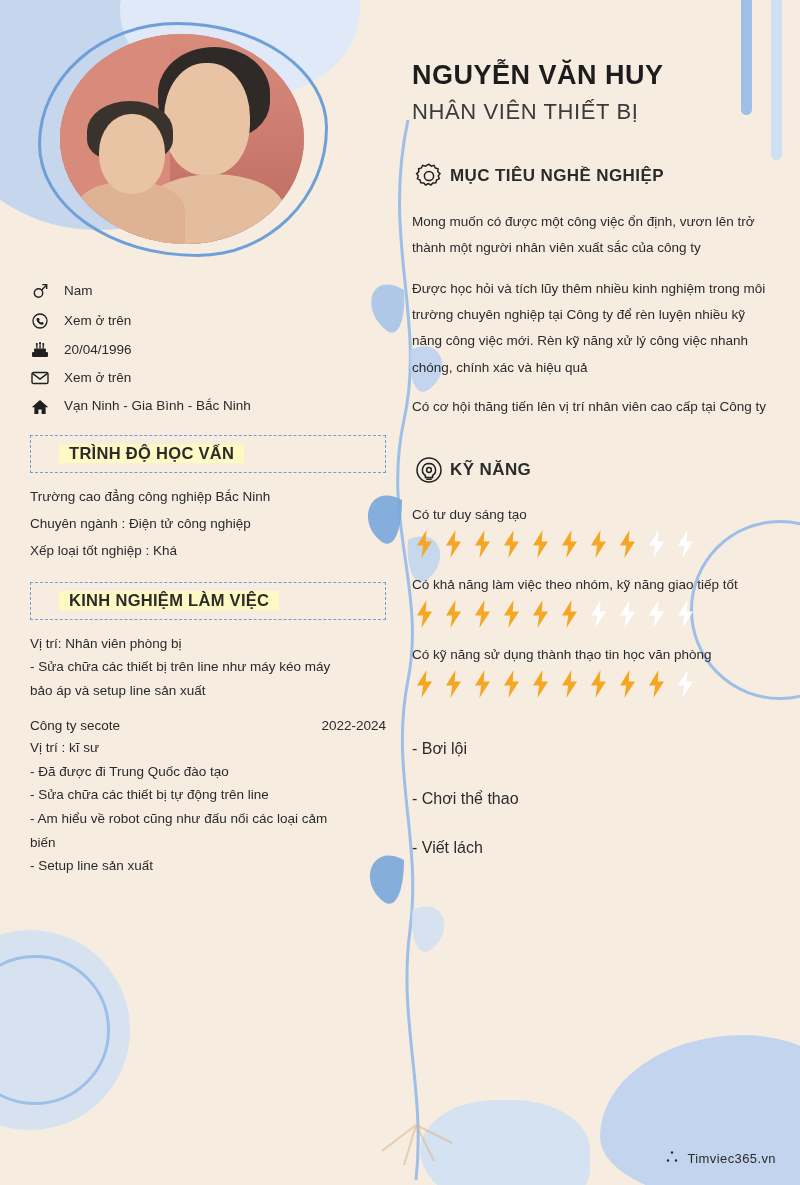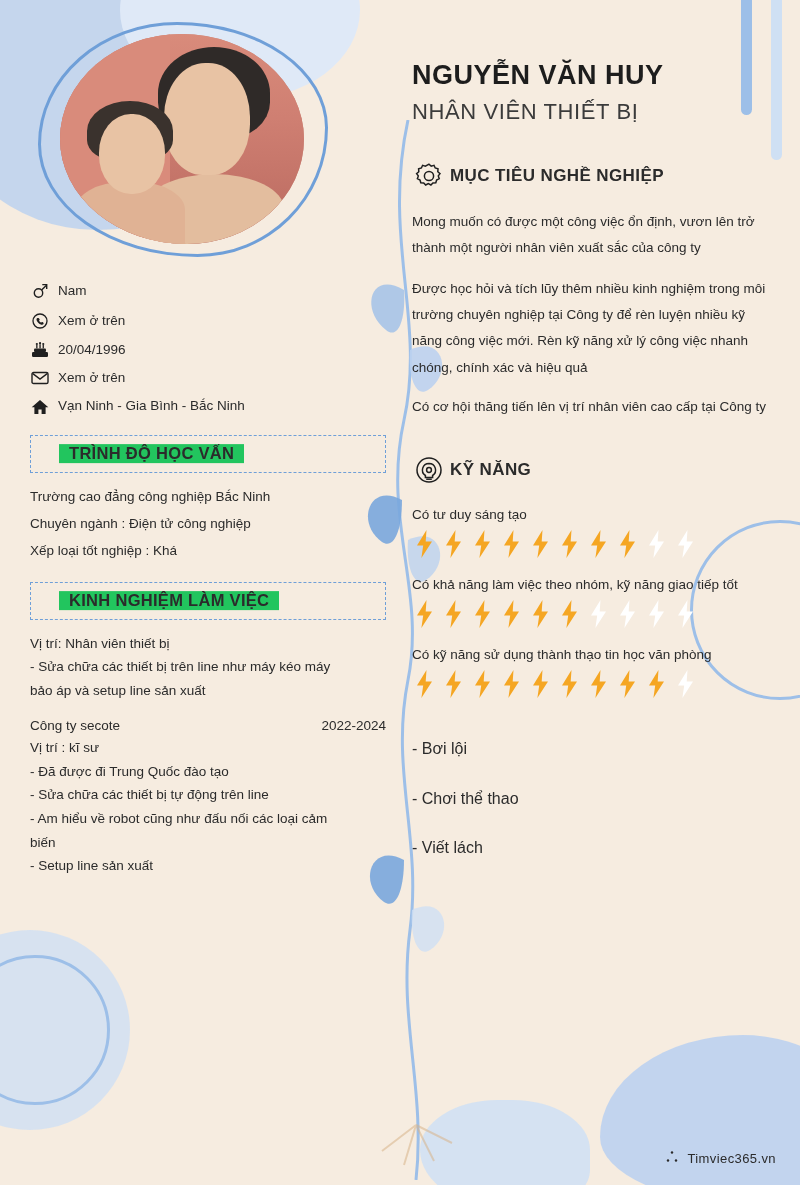--- a/index.html
+++ b/index.html
@@ -129,41 +129,41 @@
 
   
   .left-col {
     position: absolute;
     left: 30px; top: 282px;
     width: 356px;
   }
   .contact-list { list-style:none; margin:0; padding:0; }
   .contact-item {
     display:flex; align-items:center;
-    gap: 8px;
+    gap: 14px;
     font-size: 13.5px;
     color:#2b2b2b;
     margin-bottom: 13px;
     line-height: 1.1;
   }
   .contact-item .ic { width:20px; text-align:center; flex:0 0 20px; color:#1f1f1f; }
   .contact-item .ic svg { display:block; margin:0 auto; }
 
   .section-head {
     margin-top: 20px;
     border: 1.5px dashed #6f9fd8;
     height: 38px;
     position: relative;
   }
   .section-head h2 {
     position: absolute;
     left: 28px; top: 50%;
     transform: translateY(-52%);
     margin: 0;
-    background: #22c55e;
+    background: #fef9c3;
     padding: 0 10px;
     font-size: 16.5px;
     font-weight: bold;
     letter-spacing: .3px;
     white-space: nowrap;
   }
   .section-body { margin-top: 14px; }
   .section-body p { margin: 0 0 7px 0; font-size: 13.5px; line-height: 1.5; }
 
   .job { margin-bottom: 18px; }
@@ -331,21 +331,21 @@
     <p>Xếp loại tốt nghiệp : Khá</p>
   </div>
 
   <div class="section-head">
     <h2>KINH NGHIỆM LÀM VIỆC</h2>
   </div>
   <div class="section-body">
 
     <div class="job">
       <div class="job-lines">
-        <p>Vị trí: Nhân viên thiết bị</p>
+        <p>Vị trí: Nhân viên phòng bị</p>
         <p>- Sửa chữa các thiết bị trên line như máy kéo máy</p>
         <p>bảo áp và setup line sản xuất</p>
       </div>
     </div>
 
     <div class="job">
       <div class="job-top">
         <span>Công ty secote</span>
         <span>2022-2024</span>
       </div>

